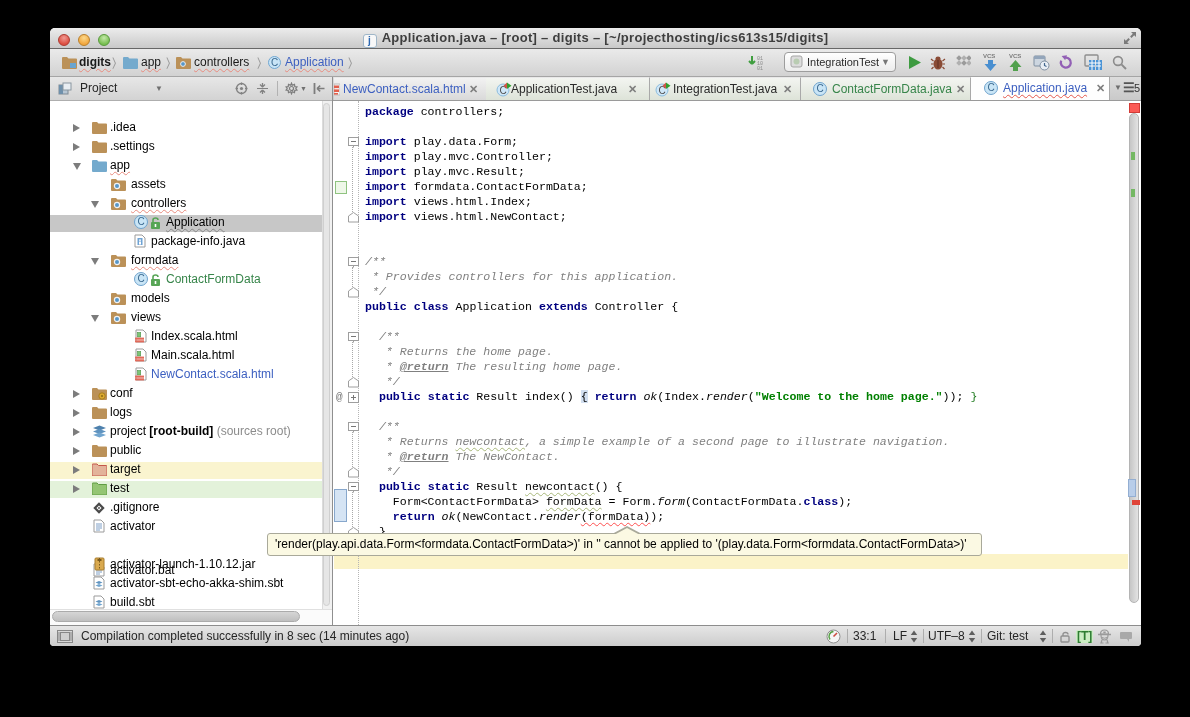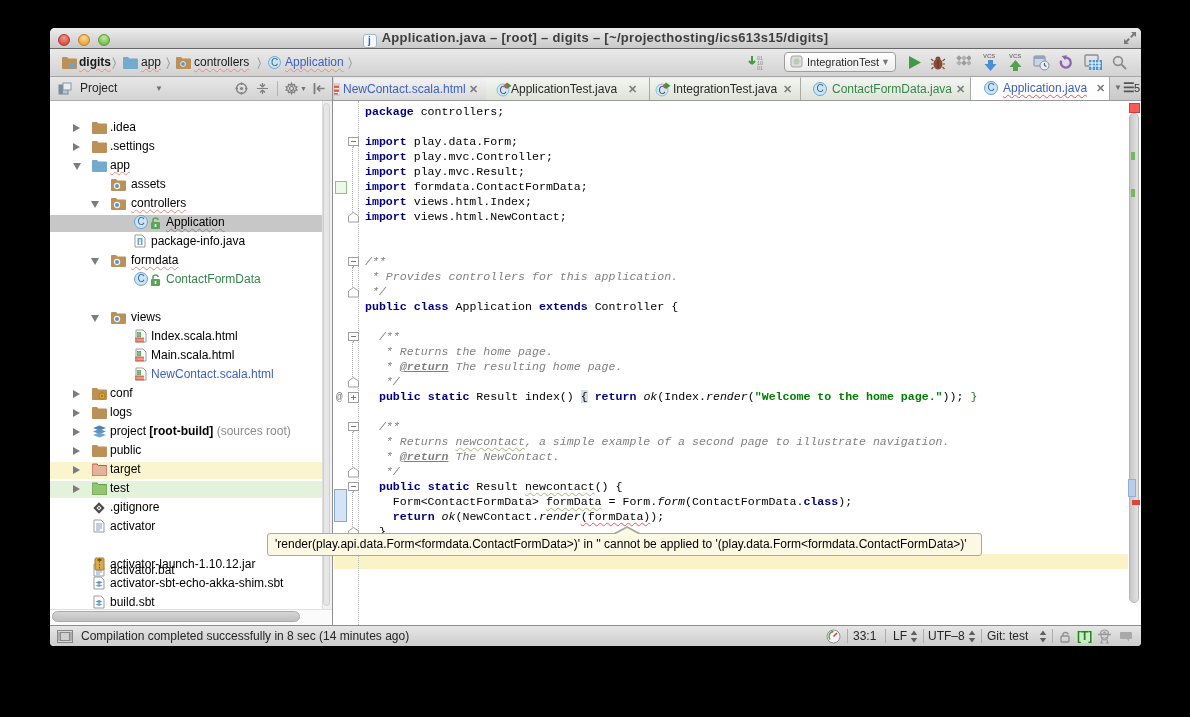--- a/index.html
+++ b/index.html
@@ -300,20 +300,27 @@
       </div>
     <div class="trow" style="top:169px;">
         <span class="ticon" style="left:84px;top:2px;width:14px;height:14px;border-radius:50%;background:#c9e5f6;border:1px solid #6fa3cd;box-sizing:border-box;line-height:12px;text-align:center;font-size:10px;color:#39688f;">C</span>
         <svg class="ticon" style="left:100px;top:4px;" width="11" height="12" viewBox="0 0 11 12">
           <rect x="1" y="5" width="9" height="7" rx="1" fill="#57a556"></rect>
           <path d="M3 5 L3 3 Q3 1 5.5 1 Q8 1 8 3" stroke="#57a556" stroke-width="1.6" fill="none"></path>
           <rect x="4.7" y="7" width="1.6" height="3" fill="#fff"></rect>
         </svg>
         <span class="tlabel" style="left:116px;color:#37854a;">ContactFormData</span>
       </div>
+    <div class="trow" style="top:188px;">
+        <svg class="ticon" style="left:61px;" width="15" height="13" viewBox="0 0 15 13">
+          <path d="M0 2 Q0 1 1 1 L5 1 L6.5 2.5 L14 2.5 Q15 2.5 15 3.5 L15 12 Q15 13 14 13 L1 13 Q0 13 0 12 Z" fill="#bb9158"></path>
+          <circle cx="6" cy="8" r="2.6" fill="#5797c8" stroke="#f2f2f2" stroke-width="1.2"></circle>
+        </svg>
+        <span class="tlabel" style="left:81px;">models</span>
+      </div>
     <div class="trow" style="top:207px;">
         <span class="arr op" style="left:41px;"></span>
         <svg class="ticon" style="left:61px;" width="15" height="13" viewBox="0 0 15 13">
           <path d="M0 2 Q0 1 1 1 L5 1 L6.5 2.5 L14 2.5 Q15 2.5 15 3.5 L15 12 Q15 13 14 13 L1 13 Q0 13 0 12 Z" fill="#bb9158"></path>
           <circle cx="6" cy="8" r="2.6" fill="#5797c8" stroke="#f2f2f2" stroke-width="1.2"></circle>
         </svg>
         <span class="tlabel" style="left:81px;">views</span>
       </div>
     <div class="trow" style="top:226px;">
         <svg class="ticon" style="left:84px;top:2px;" width="13" height="14" viewBox="0 0 13 14">

